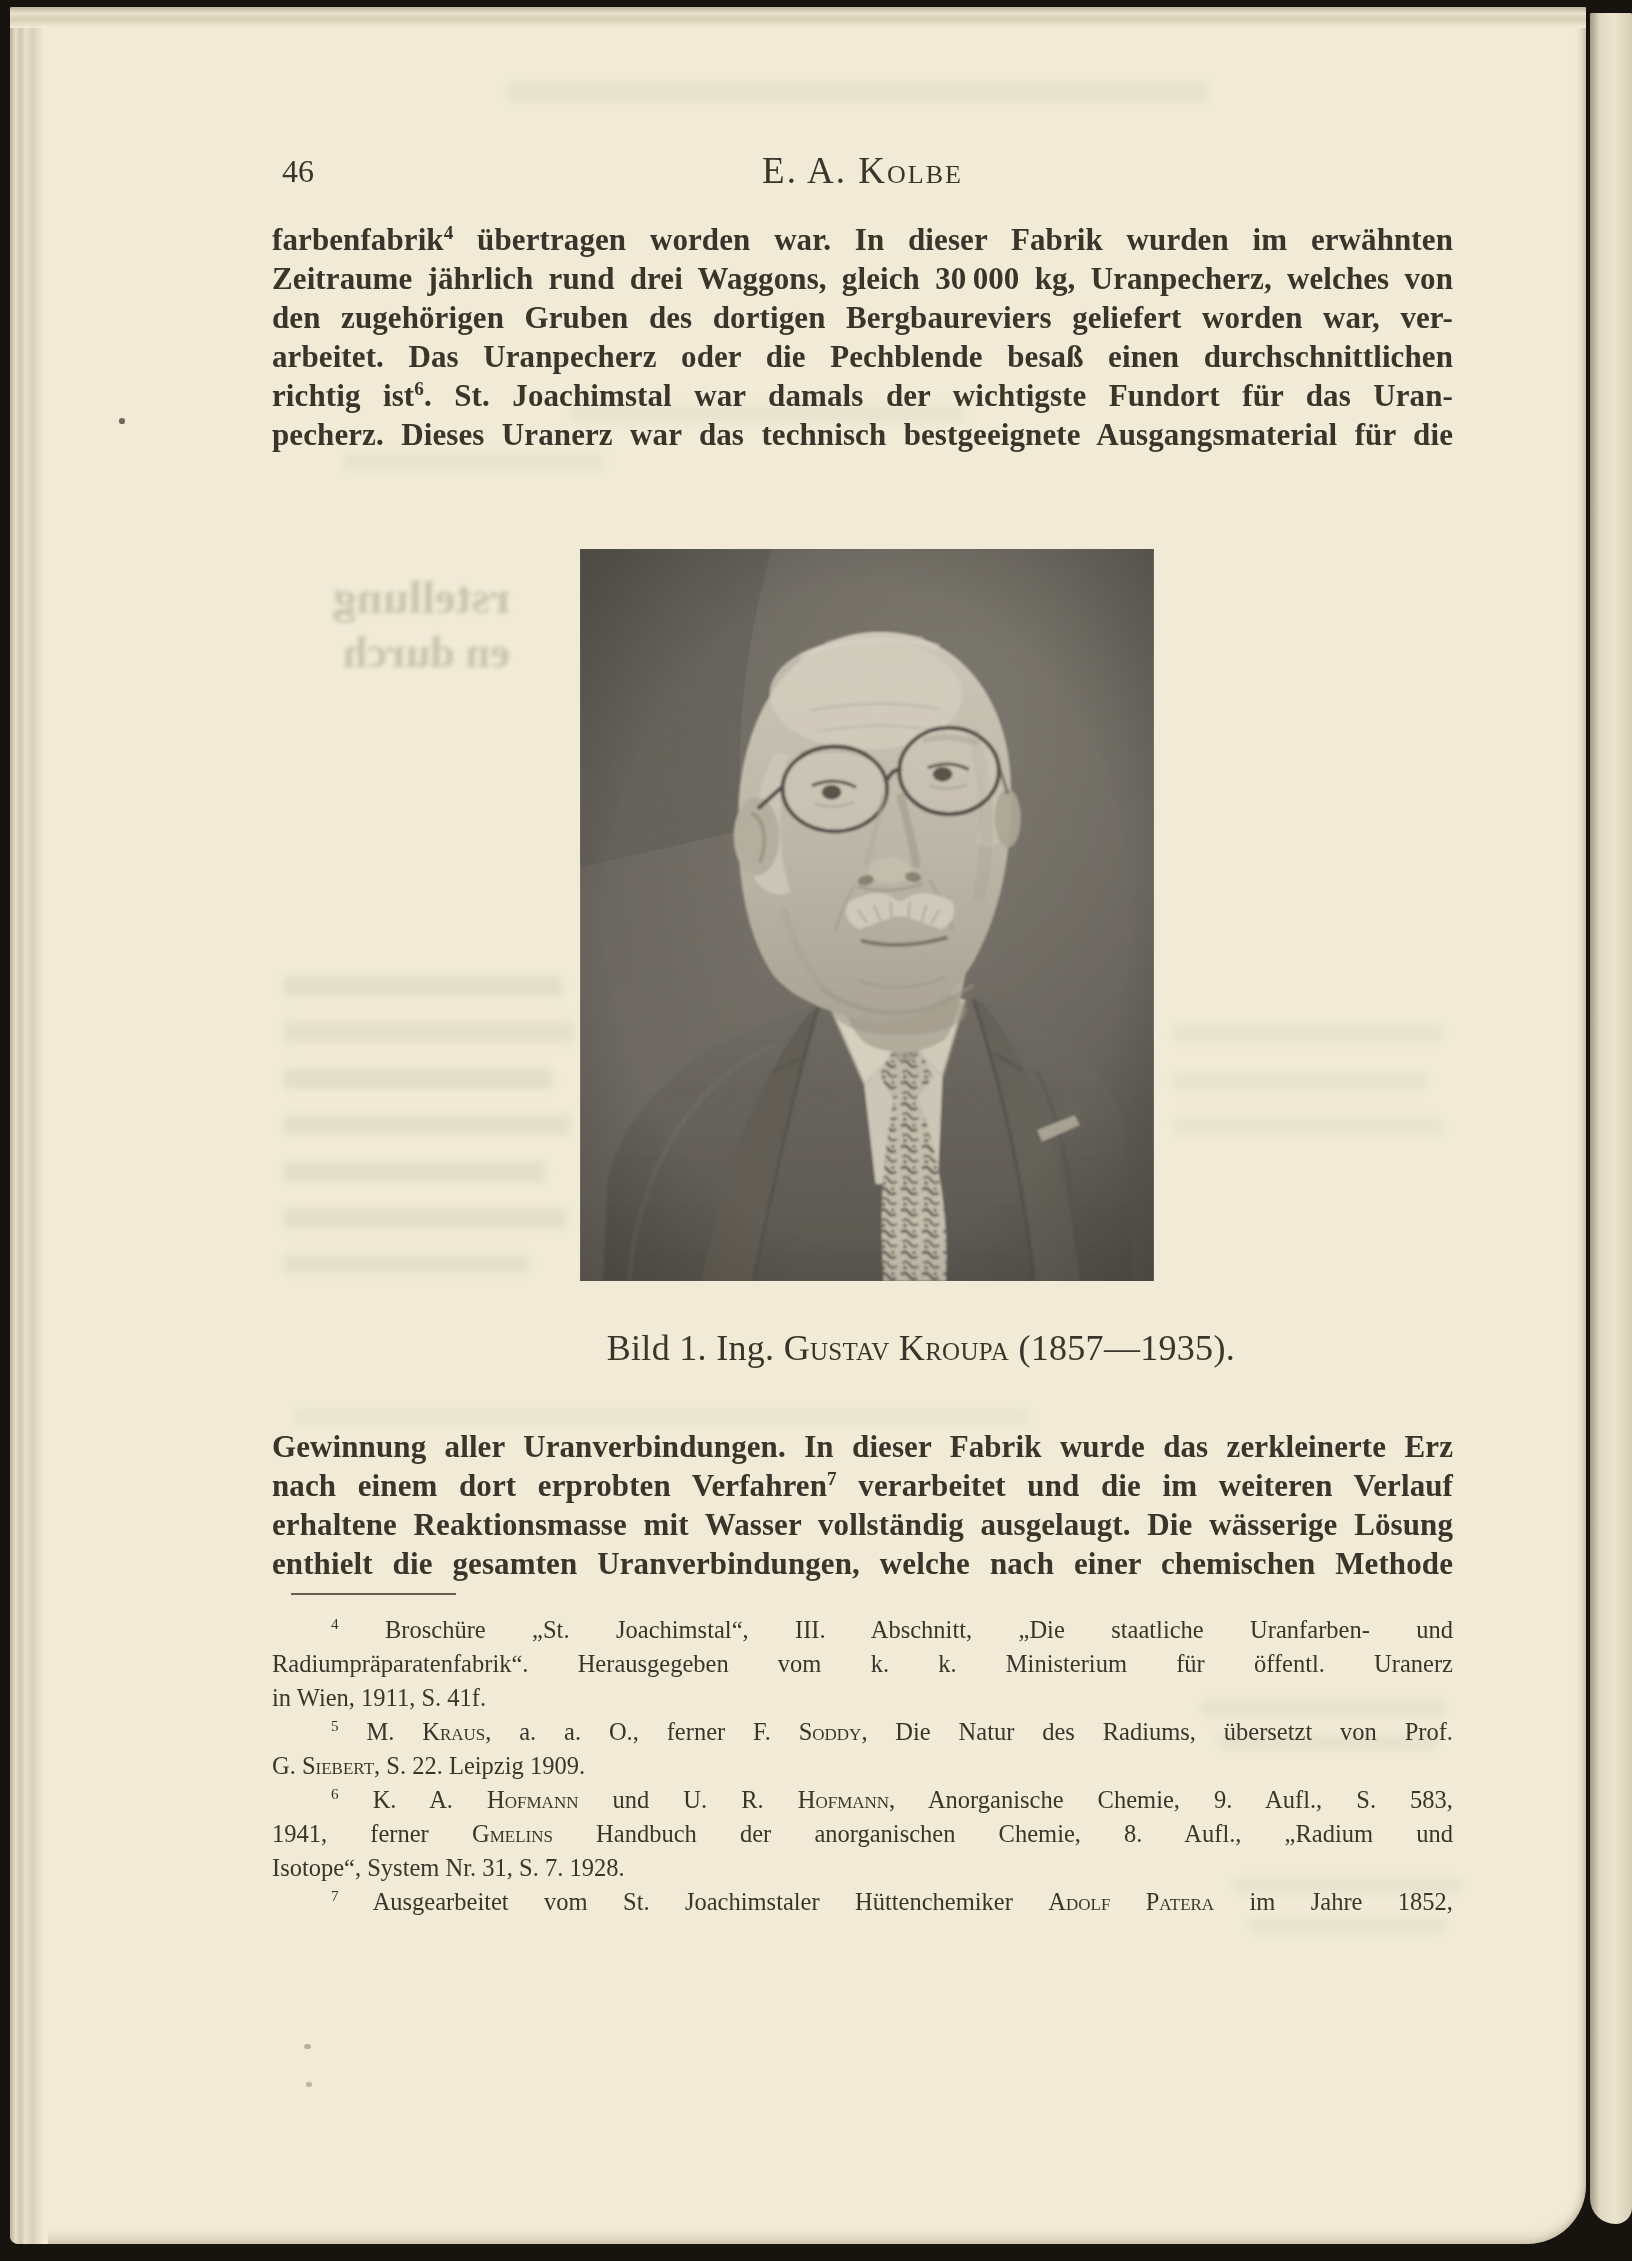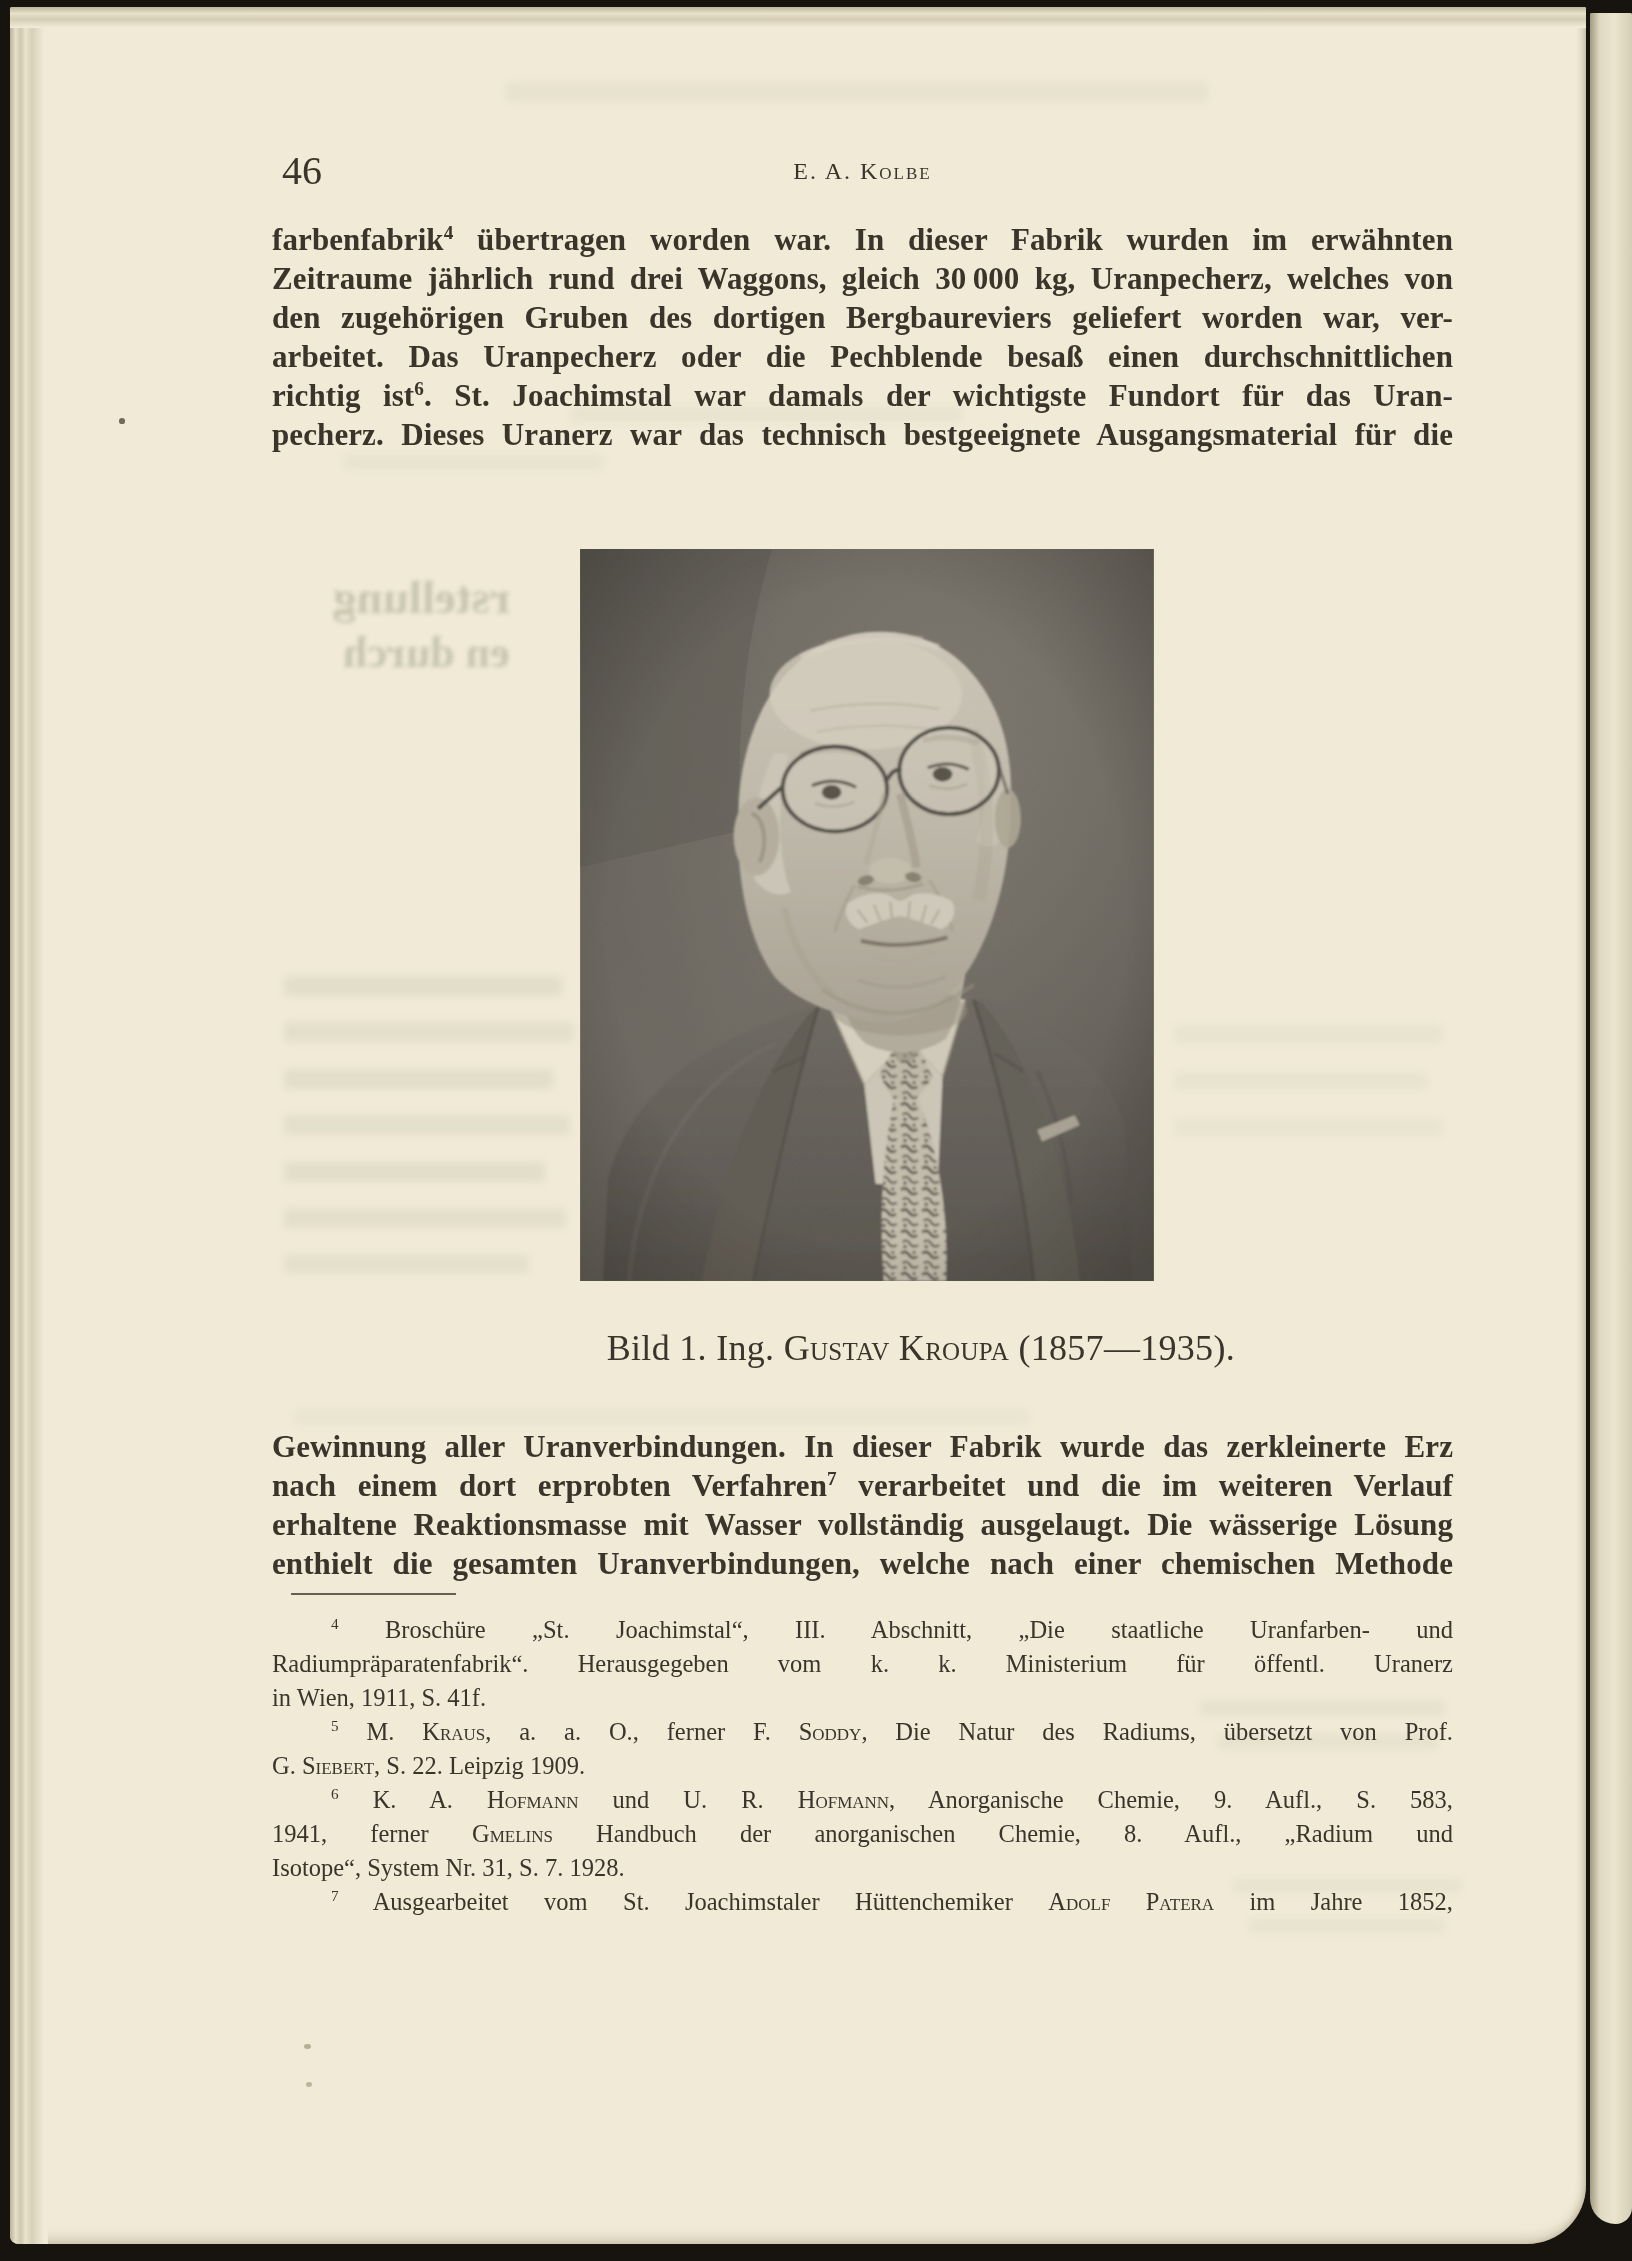--- a/index.html
+++ b/index.html
@@ -9,23 +9,23 @@
         border-radius:2.4px 1.6px 59px 8.2px;
         box-shadow:inset 11.4px 0 21px -9.8px rgba(120,104,70,.45), inset 0 8.2px 14.7px -8.2px rgba(120,104,70,.4),
                    inset -6.5px 0 8.2px -4.9px rgba(120,104,70,.35), inset 0 -9.8px 18px -11.4px rgba(120,104,70,.4);}
   .edge-left{position:absolute;left:0;top:0;width:38px;height:100%;border-radius:2.4px 0 0 8.2px;
         background:linear-gradient(90deg,#b9b198 0px,#e6dfc9 5.7px,#cfc7ae 10.6px,#e9e2cc 15.5px,#d8d0b8 22px,#f0ead7 34px);}
   .edge-top{position:absolute;left:0;top:0;width:100%;height:21px;border-radius:2.4px 1.6px 0 0;
         background:linear-gradient(180deg,#bdb59c 0px,#e8e1cb 6.5px,#d5cdb4 12.2px,#f0ead7 20.4px);}
   .next-edge{position:absolute;left:1590px;top:13px;width:42px;height:2211px;
         background:linear-gradient(90deg,#a29a82 0px,#e0d9c2 9.8px,#ebe4ce 24.5px,#d6ceb5 42px);
         border-radius:1.6px 1.6px 18px 28px;}
-  .pagenum{position:absolute;left:282px;top:152px;font-size:40px;line-height:38px;}
+  .pagenum{position:absolute;left:282px;top:152px;font-size:32px;line-height:38px;}
   .runhead{position:absolute;left:272px;top:152px;width:1181px;text-align:center;
-        font-size:24px;line-height:38px;font-variant:small-caps;letter-spacing:2px;}
+        font-size:37px;line-height:38px;font-variant:small-caps;letter-spacing:2px;}
   .para{position:absolute;left:272px;width:1181px;font-size:31px;letter-spacing:0.1px;font-weight:bold;}
   .p1{top:220px;}
   .p2{top:1427px;}
   .tline{text-align:justify;text-align-last:justify;height:39px;line-height:39px;white-space:normal;}
   .footnotes .tline{height:34px;line-height:34px;}
   .tline.noj{text-align-last:left;}
   .tline.ind{text-indent:59px;}
   .sup{vertical-align:super;font-size:62%;line-height:0;}
   .sub{vertical-align:sub;font-size:62%;line-height:0;}
   .sc{font-variant:small-caps;}

